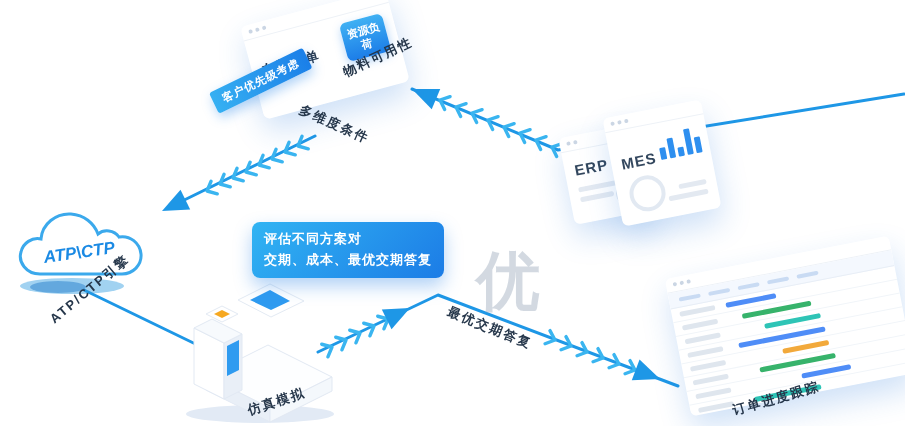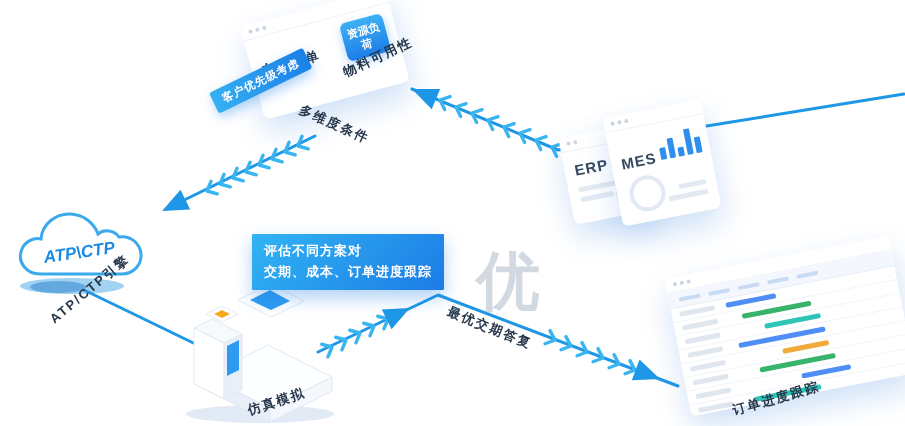--- a/index.html
+++ b/index.html
@@ -38,21 +38,21 @@
   .lbl-material{left:344px;top:64px;transform:rotate(-25deg);}
   .lbl-conditions{left:300px;top:100px;transform:rotate(24deg);}
   .lbl-engine{left:52px;top:312px;transform:rotate(-40deg);}
   .lbl-simulation{left:248px;top:402px;transform:rotate(-18deg);}
   .lbl-optimal{left:448px;top:302px;transform:rotate(22deg);}
   .lbl-tracking{left:733px;top:402px;transform:rotate(-16deg);}
 
   
   .callout{left:252px;top:222px;z-index:5;background:linear-gradient(135deg,#31B4F3,#1C7CE6);
            color:#fff;font-size:13px;font-weight:700;letter-spacing:1px;line-height:1.6;
-           padding:7px 12px;border-radius:1px;box-shadow:0 8px 18px rgba(28,124,230,.35);margin-top:12px;}
+           padding:7px 12px;border-radius:8px;box-shadow:0 8px 18px rgba(28,124,230,.35);}
 
   .watermark{left:476px;top:238px;z-index:2;font-size:64px;font-weight:700;color:#8D9EB3;opacity:.38;}
 
   
   .erp-window{left:566px;top:130px;width:80px;height:88px;transform:rotate(-11deg);}
   .mes-window{left:612px;top:108px;width:100px;height:110px;transform:rotate(-11deg);}
 
   
   .gantt-window{left:676px;top:256px;width:228px;height:140px;transform:rotate(-11deg);overflow:hidden;}
   .g-head{height:15px;background:#F4F8FE;display:flex;align-items:center;gap:8px;padding:0 10px;border-bottom:1px solid #E8EEF6;}
@@ -179,21 +179,21 @@
     <ellipse cx="58" cy="90" rx="52" ry="8" fill="#2E9BE0" opacity="0.45"></ellipse>
     <ellipse cx="44" cy="91" rx="28" ry="6" fill="#1976C8" opacity="0.45"></ellipse>
     <path d="M26,78 C12,78 4,66 7,56 C9,47 18,41 27,43 C28,28 42,17 57,18 C70,19 80,27 84,38 C90,33 100,34 105,41 C116,39 126,47 127,58 C128,69 119,78 108,78 Z" fill="#FFFFFF" stroke="#3BA9EC" stroke-width="3"></path>
     <text x="66" y="62" text-anchor="middle" font-size="17" font-weight="bold" font-style="italic" fill="#1B8AE4" transform="rotate(-8 66 62)">ATP\CTP</text>
   </svg>
 
   <div class="flow-label lbl-engine">ATP/CTP引擎</div>
 
   <div class="abs callout">
     <div>评估不同方案对</div>
-    <div>交期、成本、订单进度跟踪</div>
+    <div>交期、成本、最优交期答复</div>
   </div>
 
   <svg class="abs" style="left:178px;top:276px;z-index:3;" width="164" height="150" viewBox="0 0 164 150">
     <ellipse cx="82" cy="138" rx="74" ry="9" fill="#E2EAF5"></ellipse>
     <polygon points="28,100 92,132 154,101 90,69" fill="#FDFEFF" stroke="#E2E9F3"></polygon>
     <polygon points="28,100 28,114 92,146 92,132" fill="#E9EFF7" stroke="#E2E9F3"></polygon>
     <polygon points="92,132 92,146 154,115 154,101" fill="#F4F8FC" stroke="#E2E9F3"></polygon>
     <polygon points="16,52 16,108 46,123 46,67" fill="#FFFFFF" stroke="#E2E9F3"></polygon>
     <polygon points="46,67 46,123 64,114 64,58" fill="#E9EFF7" stroke="#E2E9F3"></polygon>
     <polygon points="16,52 34,43 64,58 46,67" fill="#F7FAFD" stroke="#E2E9F3"></polygon>

